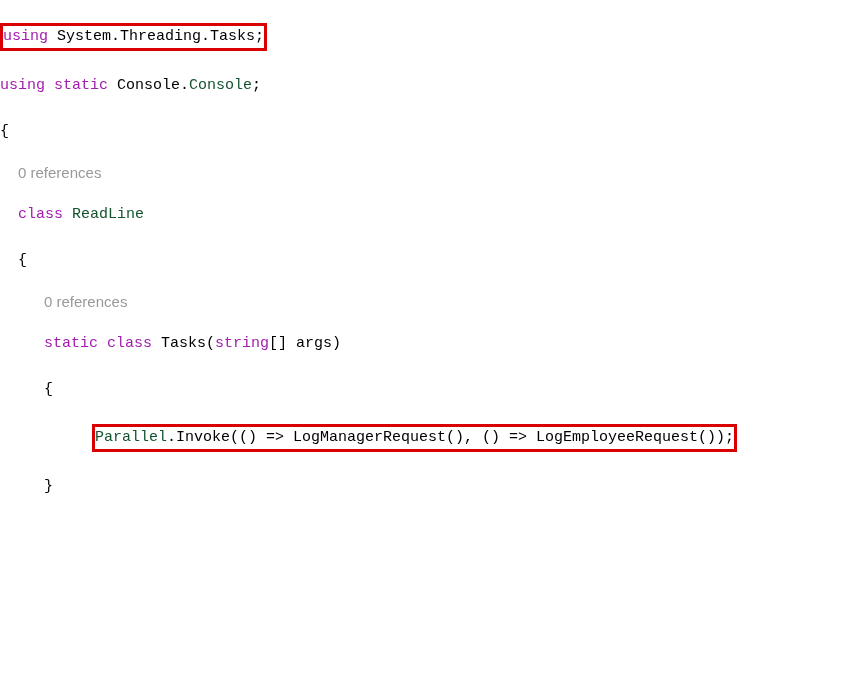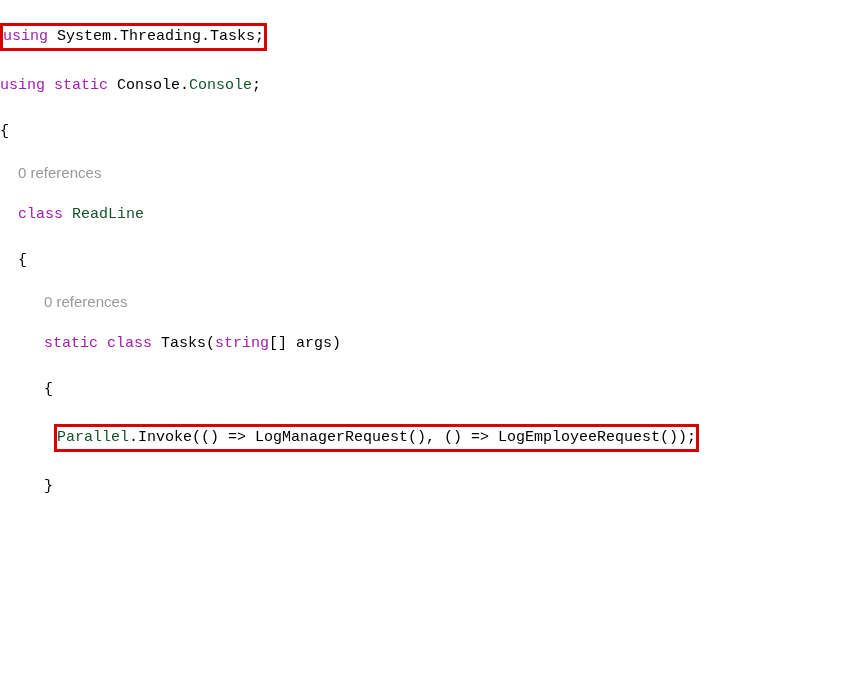--- a/index.html
+++ b/index.html
@@ -28,21 +28,21 @@
   }
   .redbox {
     border: 3px solid #d80000;
     display: inline-block;
     padding: 0;
     line-height: 22px;
   }
   .line { display: block; }
   .ind1 { padding-left: 18px; }
   .ind2 { padding-left: 44px; }
-  .ind3 { padding-left: 54px; }
+  .ind3 { padding-left: 92px; }
 </style>
 </head>
 <body>
 
 <div class="code-area">
 <span class="line"><span class="redbox"><span class="kw">using</span><span> System.Threading.Tasks;</span></span></span>
 <span class="line"><span class="kw">using</span> <span class="kw">static</span><span> Console.</span><span class="type">Console</span><span>;</span></span>
 <span class="line"><span>{</span></span>
 <span class="ref ind1">0 references</span>
 <span class="line ind1"><span class="kw">class</span> <span class="type">ReadLine</span></span>

